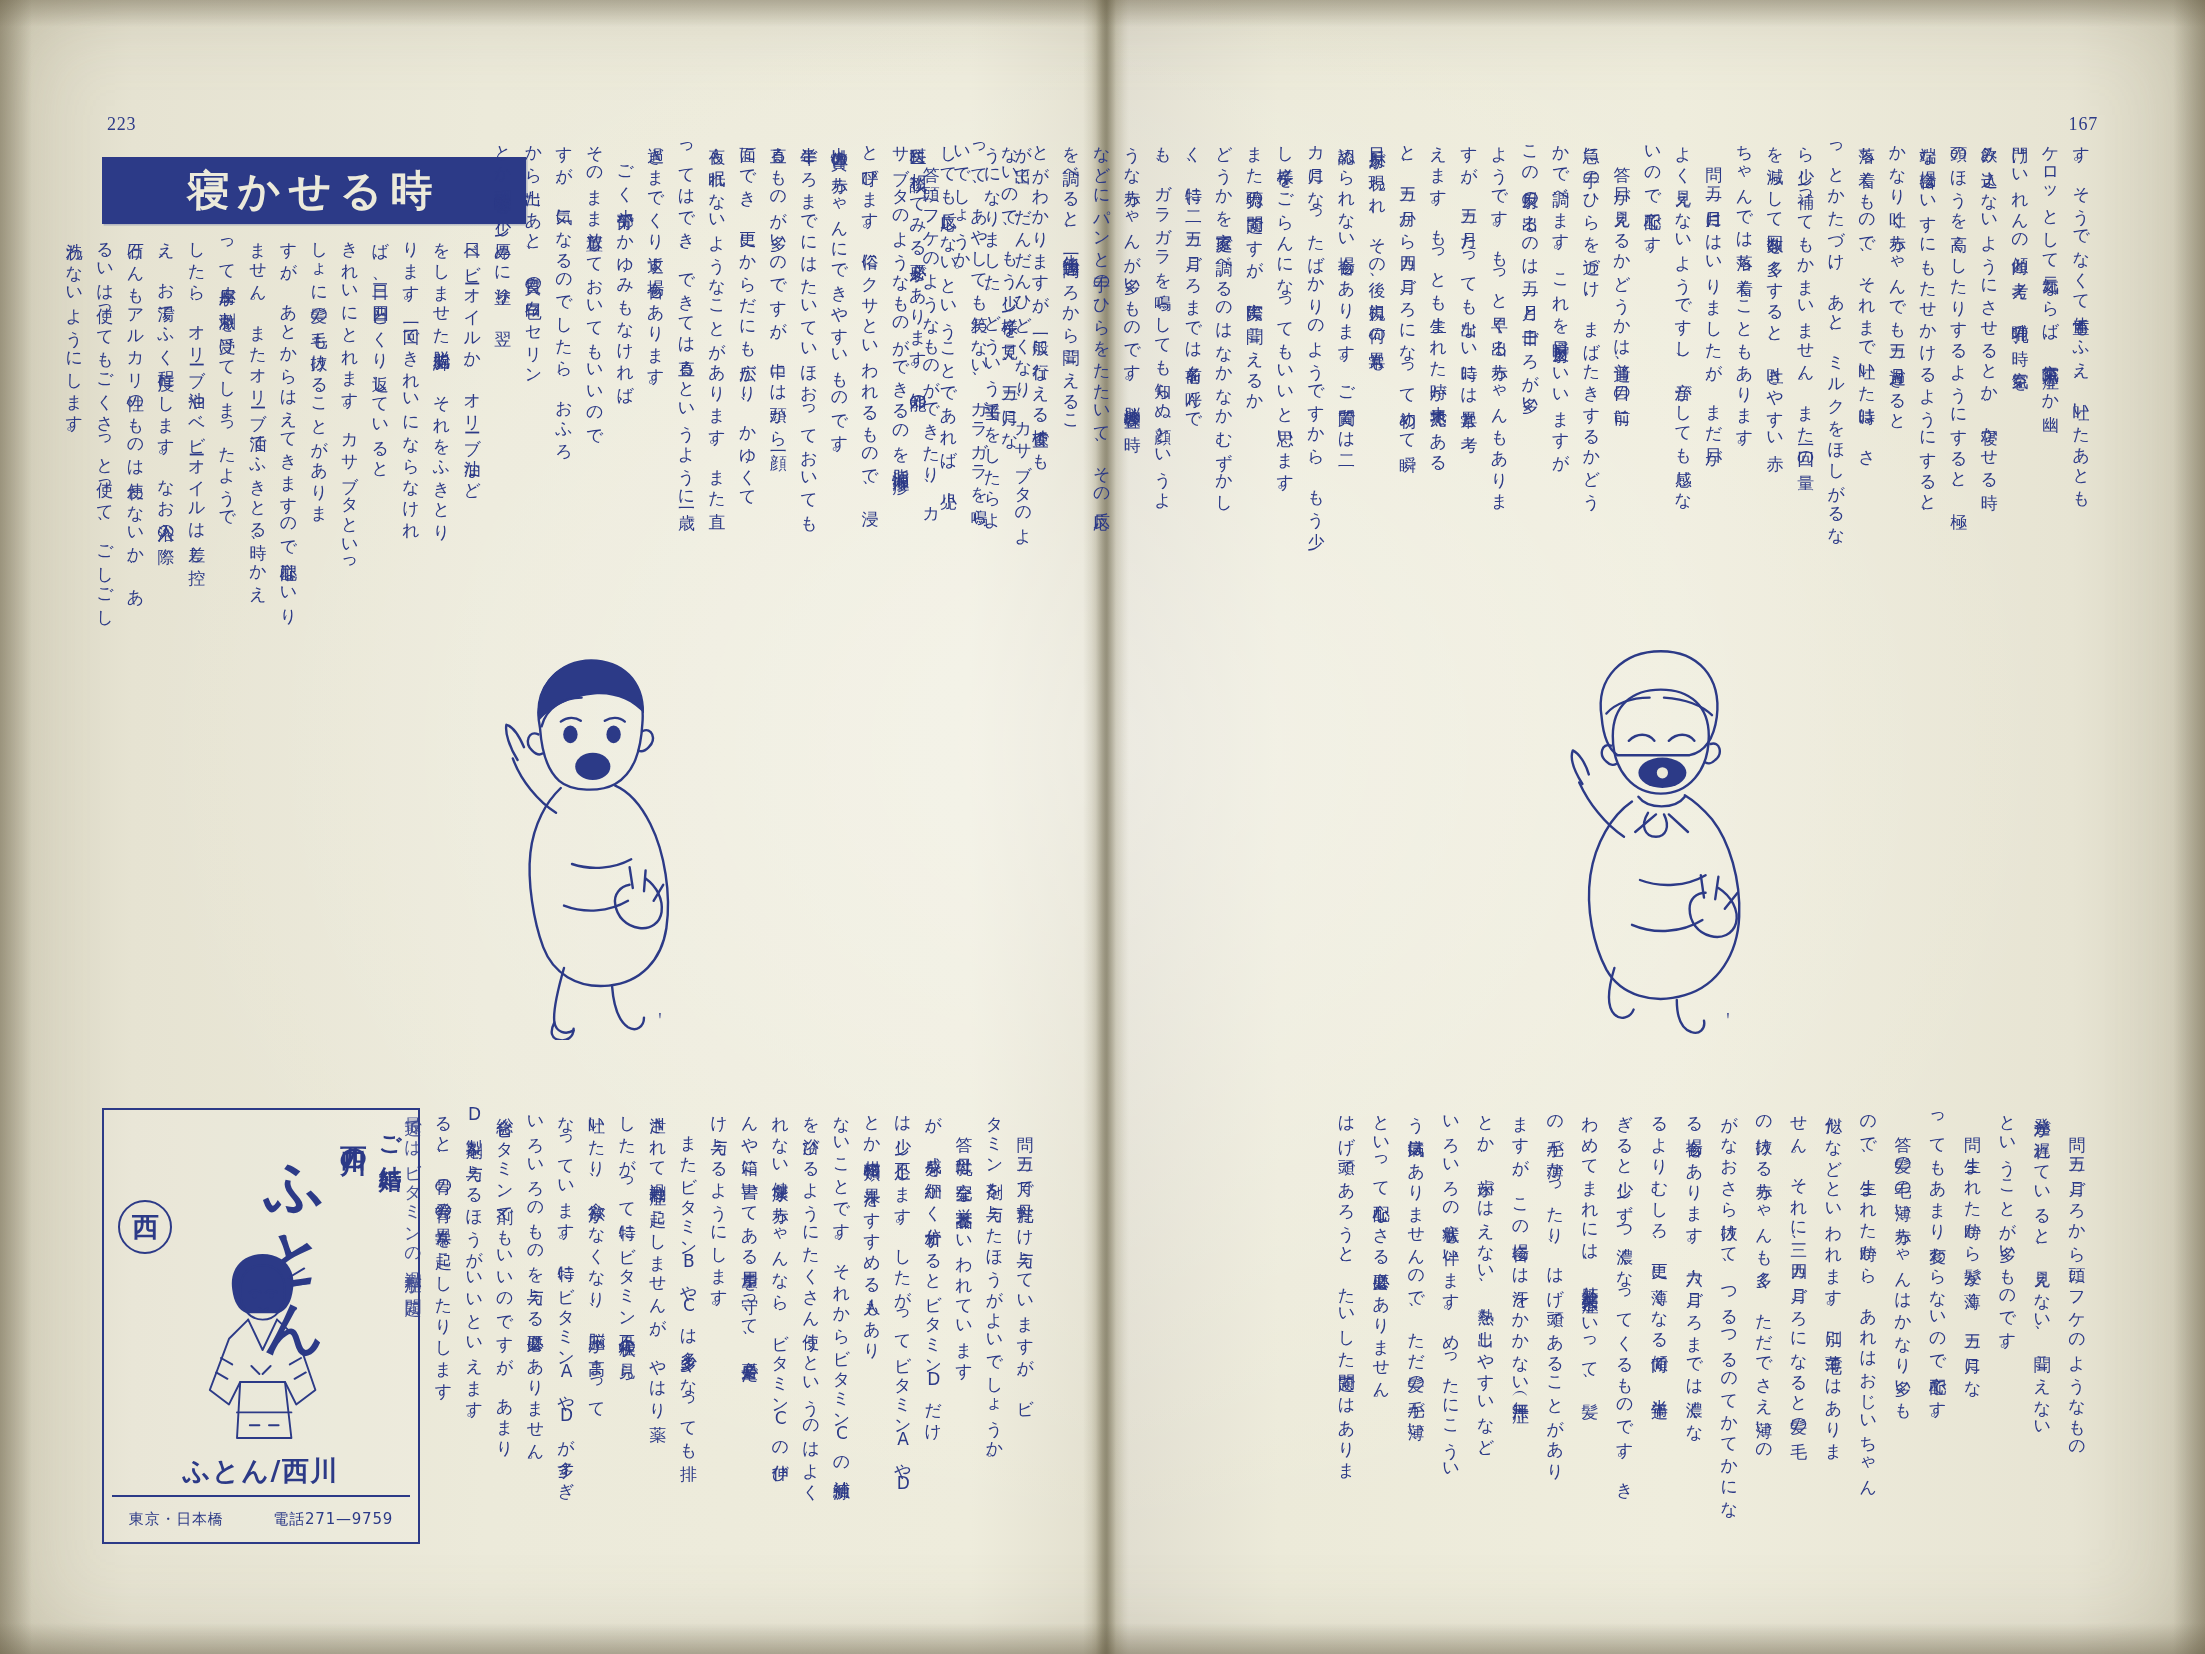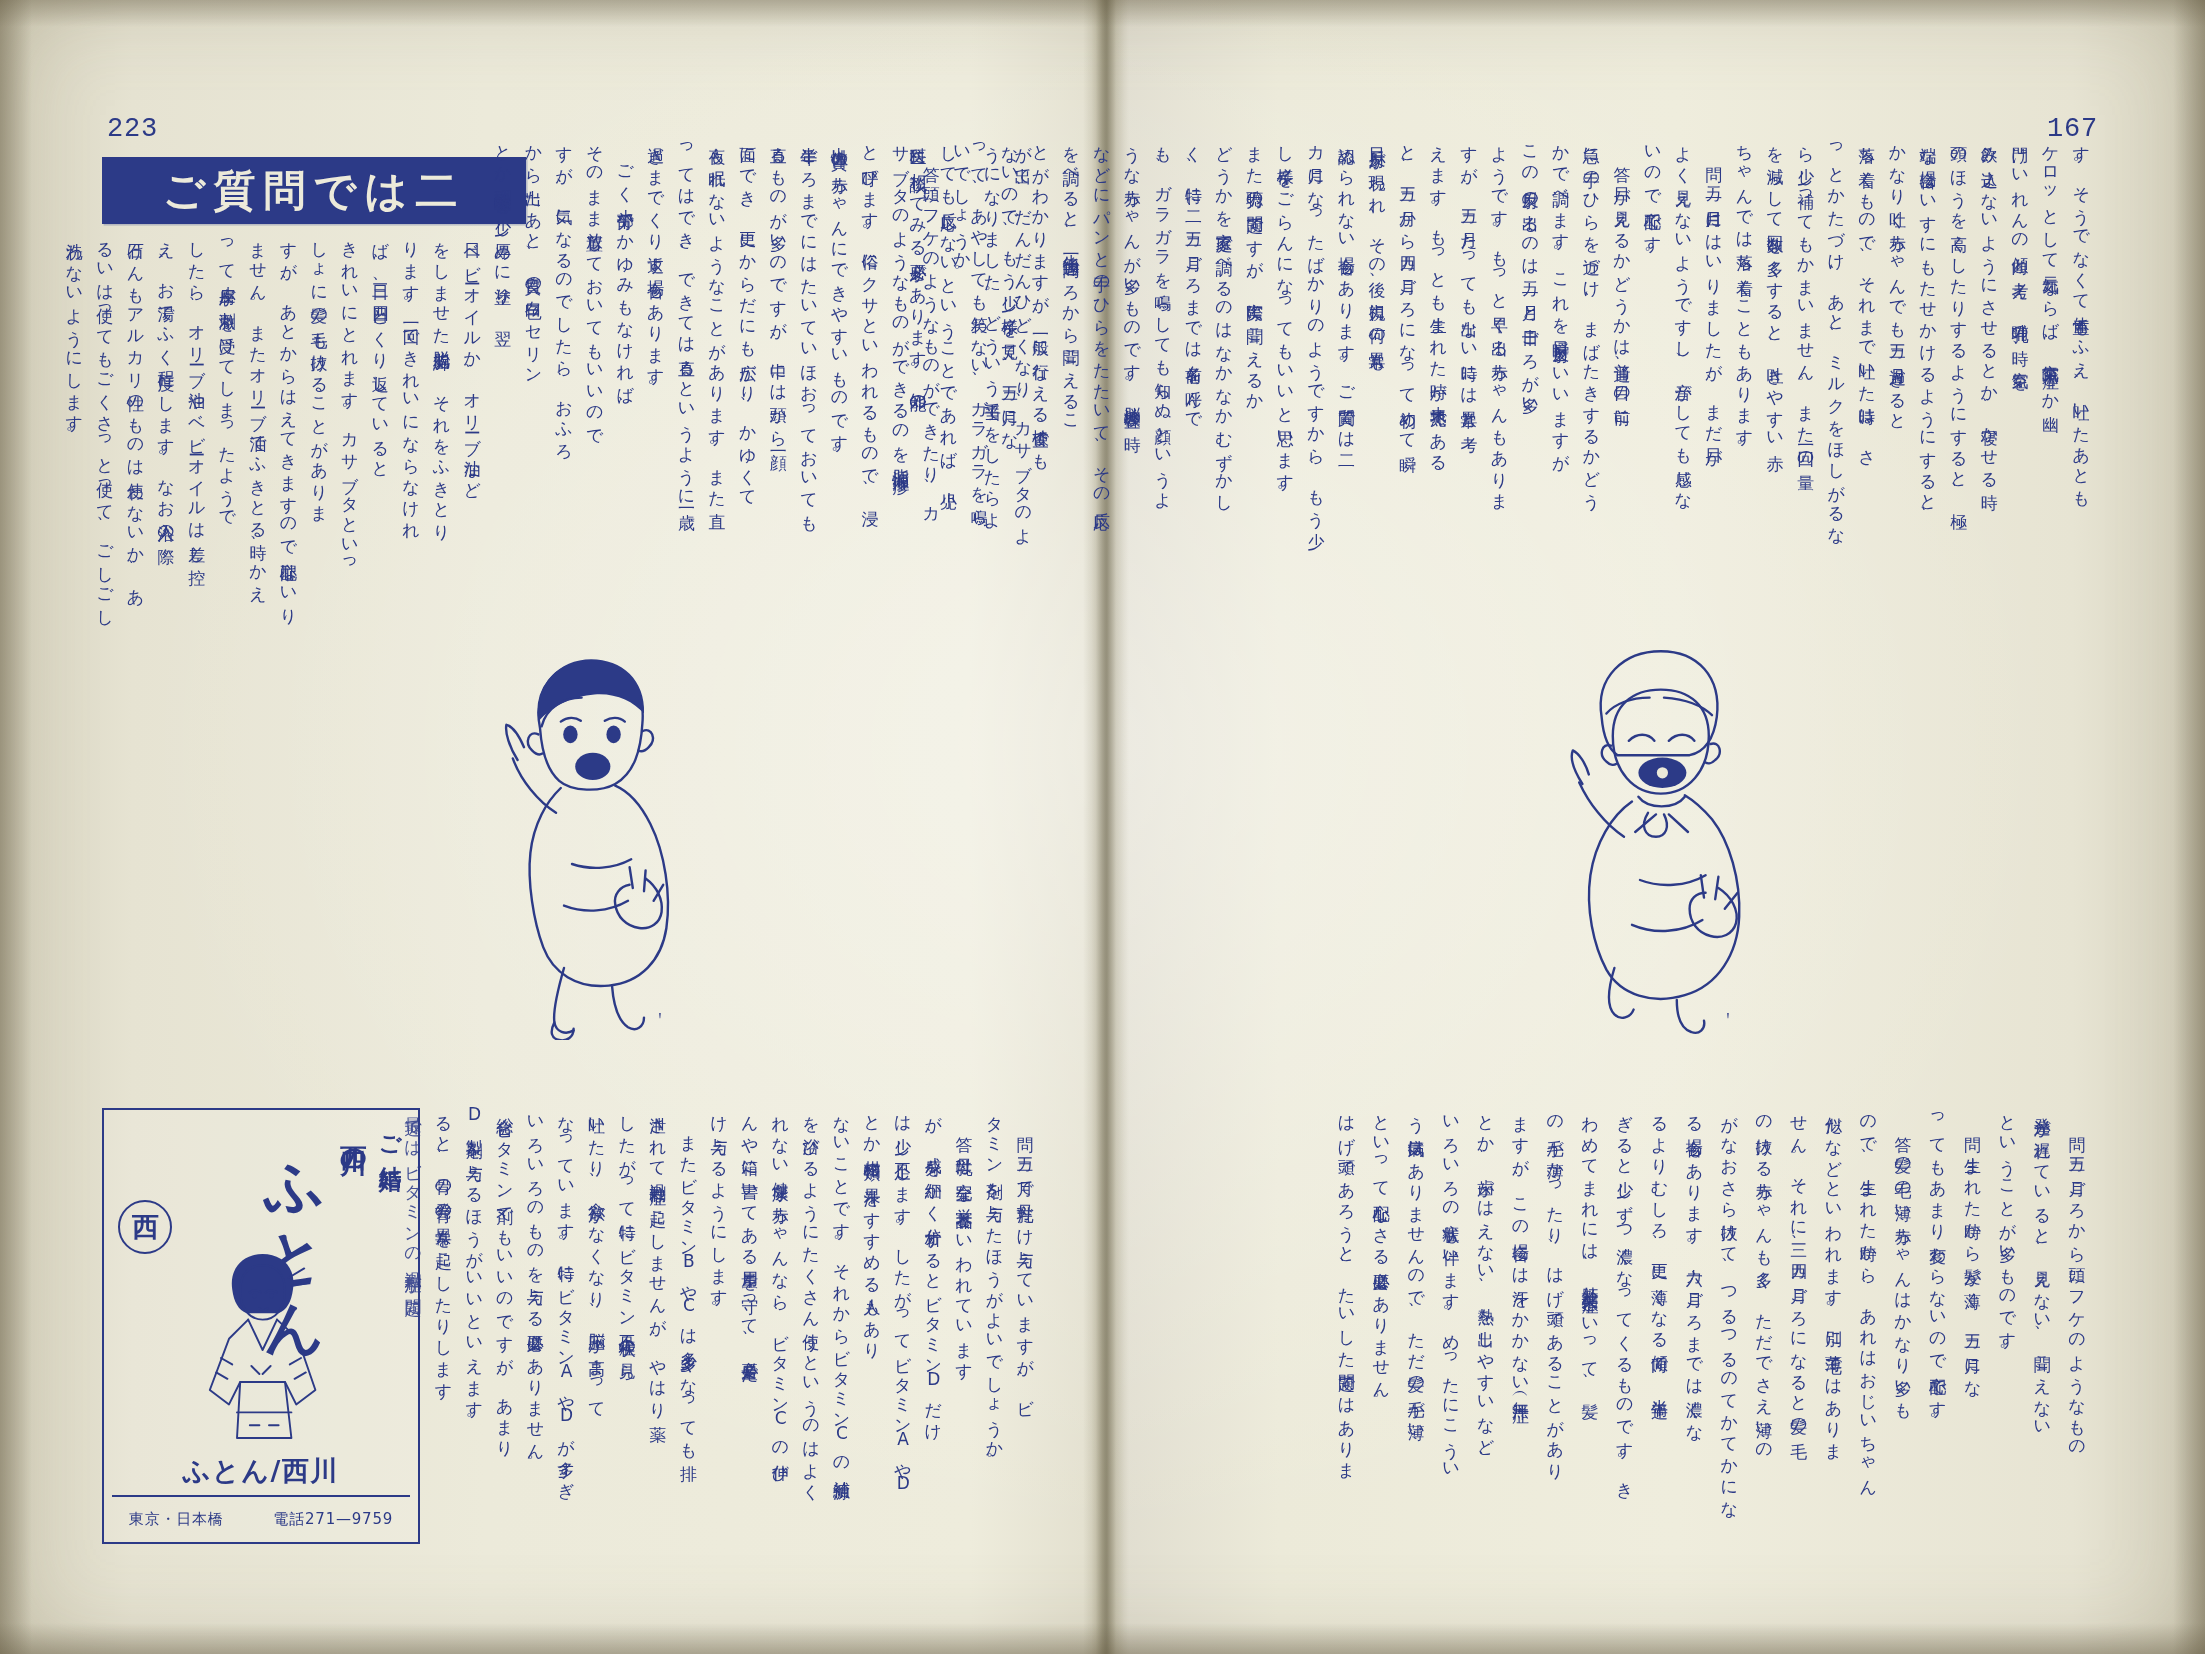--- a/index.html
+++ b/index.html
@@ -83,22 +83,22 @@
   }
   .col {
     width: 30px;
     margin-left: 2.4px;
     margin-right: 2.4px;
   }
   .col .vtext { height: 100%; }
 
   .page-number {
     position: absolute;
-    font-family: Liberation Mono, monospace;
-    font-size: 27px;
+    font-family: Liberation Serif, serif;
+    font-size: 18px;
     color: #2c3a87;
     letter-spacing: 0.8px;
   }
 
   
   .masthead {
     position: absolute;
     left: 102px;
     top: 157px;
     width: 424px;
@@ -218,21 +218,21 @@
   <div class="paper"></div>
   <div class="gutter"></div>
   <div class="edge-dark edge-left"></div>
   <div class="edge-dark edge-right"></div>
   <div class="edge-top"></div>
   <div class="edge-bottom"></div>
 
   <div class="page-number" style="left:107px; top:114px;">223</div>
 
   <div class="masthead">
-    <span>ご質問では二</span>
+    <span>寝かせる時</span>
   </div>
 
   <div class="colset" id="left-cols-top" style="left:102px; top:134px; width:936px; height:984px;">
       <div class="col">
         <div class="vtext" style="height: 972px;">が出て、だんだんひどくなり、カサブタのよ</div>
       </div>
       <div class="col">
         <div class="vtext" style="height: 972px;">うになりました。どういう手当てをしたらよ</div>
       </div>
       <div class="col">

